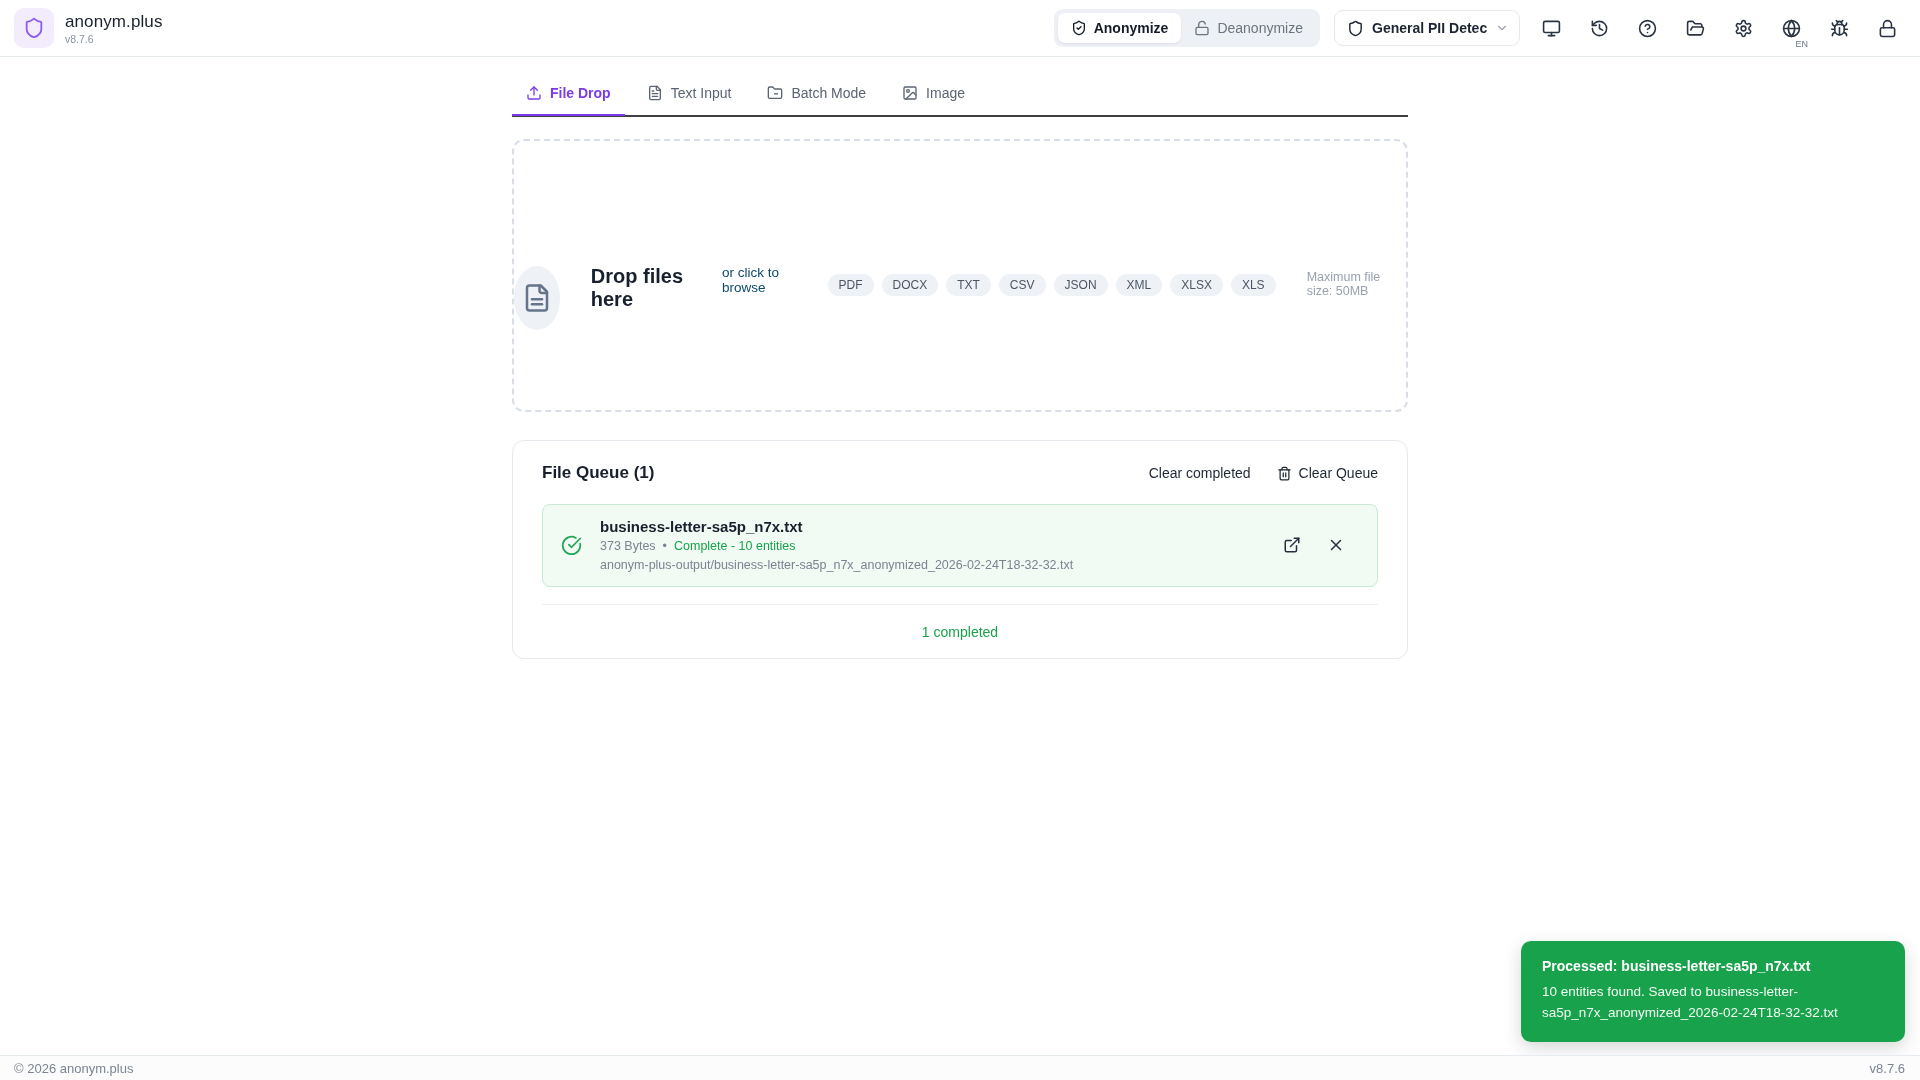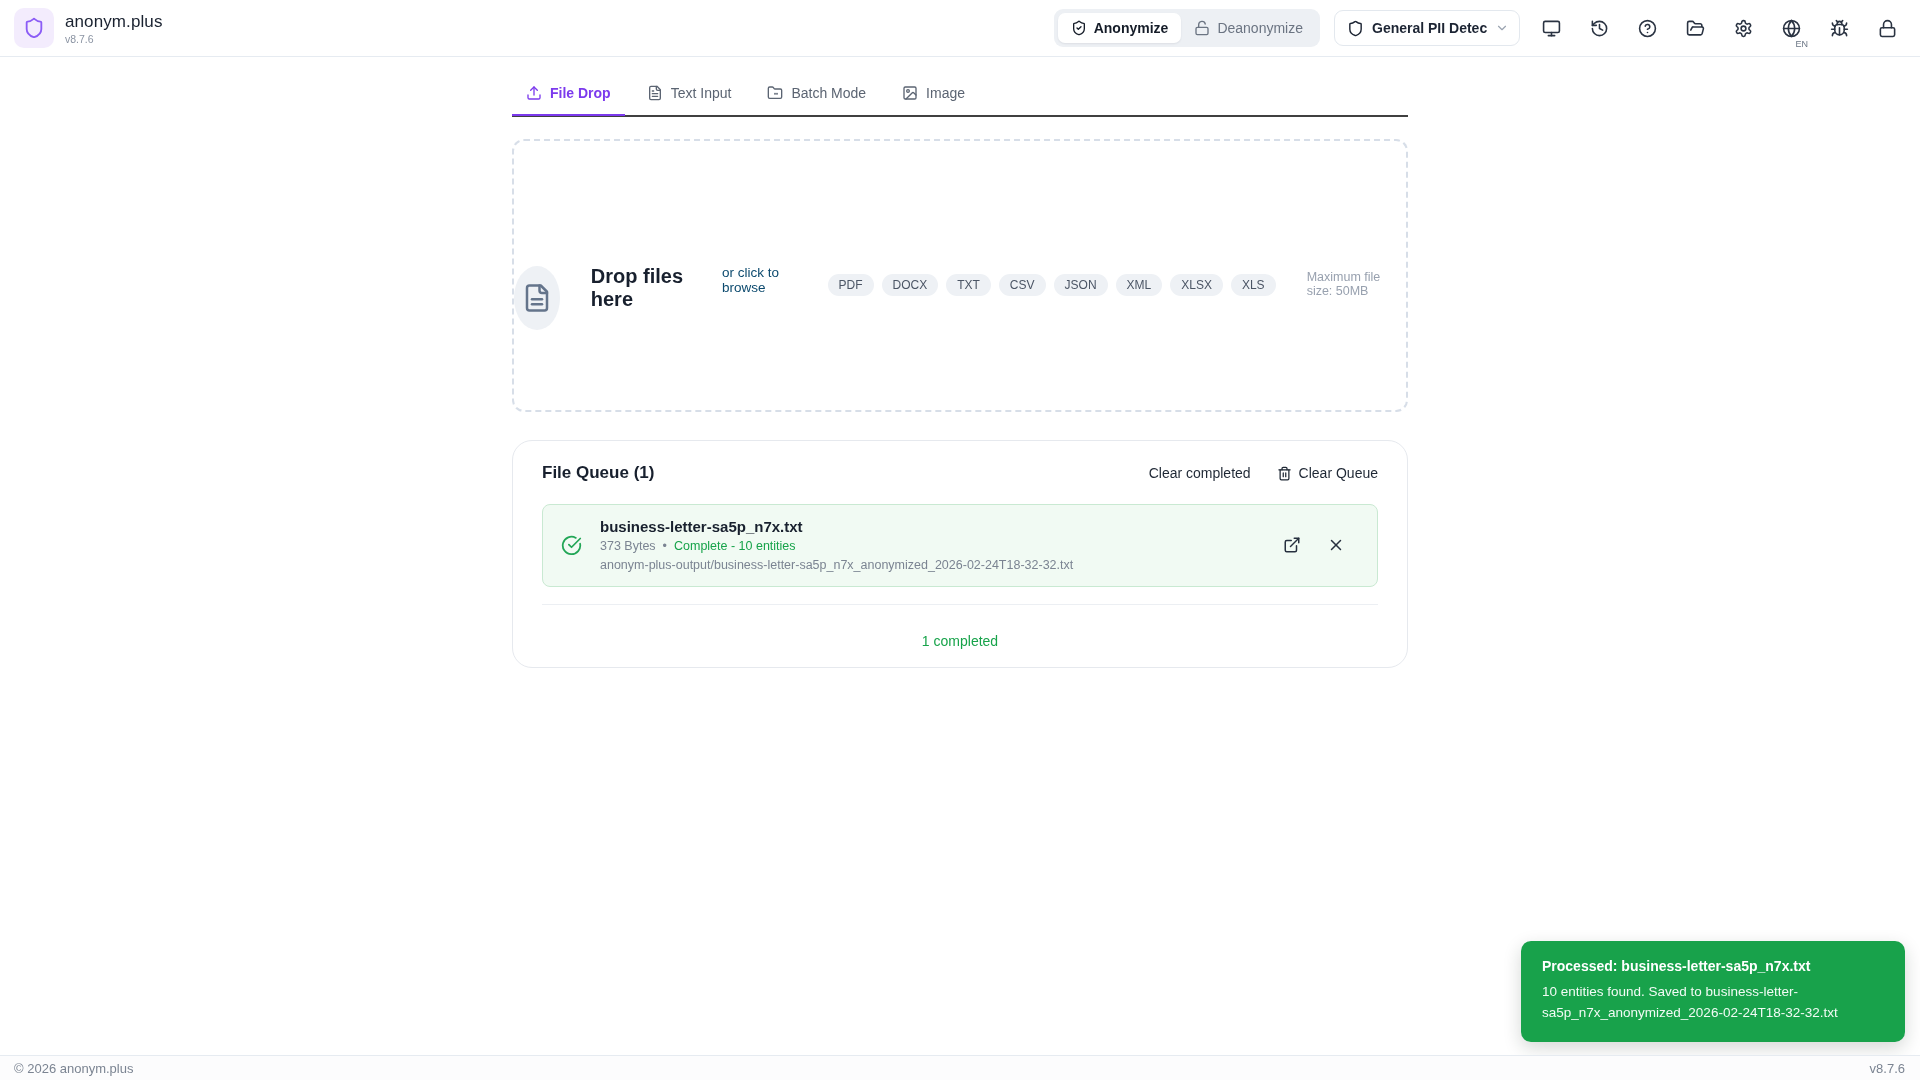--- a/index.html
+++ b/index.html
@@ -121,21 +121,21 @@
   .pill {
     background: #eef1f5; color: #4b5565;
     font-size: 12px; padding: 4px 11px; border-radius: 999px;
   }
   .dz-max { margin-top: 16px; font-size: 12.5px; color: #98a1af; }
 
   
   .queue-card {
     margin-top: 28px;
     border: 1px solid #e6e9ee;
-    border-radius: 20px;
+    border-radius: 12px;
     background: #ffffff;
     padding: 22px 29px 18px 29px;
   }
   .queue-head { display: flex; align-items: center; justify-content: space-between; }
   .queue-title { font-size: 17px; font-weight: 700; color: #18202e; }
   .queue-actions { display: flex; align-items: flex-start; gap: 26px; }
   .q-action {
     display: flex; align-items: center; gap: 7px;
     background: none; border: none; cursor: pointer; font-family: inherit;
     font-size: 14px; color: #1f2835;
@@ -157,21 +157,21 @@
   .fi-path { margin-top: 5px; font-size: 12.5px; color: #7b8492; }
   .fi-buttons { display: flex; align-items: center; gap: 14px; margin-right: 8px; }
   .fi-btn {
     width: 30px; height: 30px; display: flex; align-items: center; justify-content: center;
     background: none; border: none; cursor: pointer; color: #27303f; border-radius: 6px;
   }
 
   .queue-summary {
     margin-top: 17px;
     border-top: 1px solid #eceff3;
-    padding-top: 28px;
+    padding-top: 19px;
     text-align: center;
     font-size: 14px; color: #17a34a;
   }
 
   
   .toast {
     position: absolute;
     right: 15px; bottom: 38px;
     width: 384px;
     background: #18a24b;

